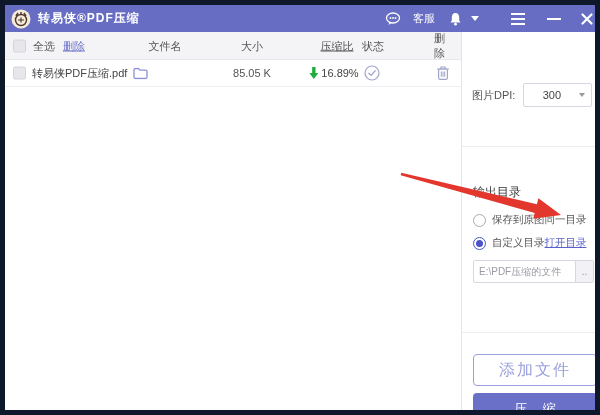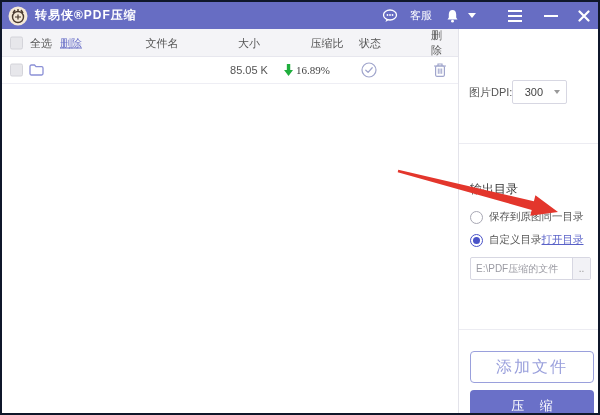--- a/index.html
+++ b/index.html
@@ -1,20 +1,20 @@
 <!DOCTYPE html>
 <html><head>
 <meta charset="utf-8">
 <style>
   * { margin:0; padding:0; box-sizing:border-box; }
   html,body { background:#888; }
   body { font-family:"Liberation Sans","DejaVu Sans",sans-serif; }
   .window {
     position:relative; width:600px; height:415px; background:#be185d;
-    border:2px solid #0f172a; overflow:hidden; margin:0 auto;
+    border:5px solid #0f172a; overflow:hidden; margin:0 auto;
   }
   
   .titlebar {
     position:absolute; left:0; top:0; width:600px; height:27px;
     background:#676dc3; display:flex; align-items:center;
   }
   .logo { width:20px; height:20px; margin-left:6px; flex:0 0 auto; }
   .app-title { color:#fff; font-size:12px; font-weight:bold; margin-left:7px; letter-spacing:1px; }
   .tb-right { margin-left:auto; display:flex; align-items:center; }
   .tb-icon { display:flex; align-items:center; justify-content:center; cursor:pointer; }
@@ -41,21 +41,21 @@
   .namewrap { display:flex; align-items:center; gap:6px; }
   .ratio { display:flex; align-items:center; gap:3px; color:#444; }
   
   .panel {
     position:absolute; left:456px; top:27px; width:144px; height:388px;
     background:#fff; border-left:1px solid #e3e3ea;
   }
   .dpi-row { position:absolute; left:0; top:50px; width:144px; height:26px; display:flex; align-items:center; }
   .dpi-label { font-size:11px; color:#555; margin-left:10px; }
   .dpi-select {
-    width:55px; height:24px; border:1px solid #d7d7e2; border-radius:2px;
+    margin-left:8px; width:69px; height:24px; border:1px solid #d7d7e2; border-radius:2px;
     display:flex; align-items:center; background:#fff; cursor:pointer; font-size:11px; color:#444;
   }
   .dpi-select .val { flex:1; text-align:center; }
   .dd-caret { width:0; height:0; border-left:3px solid transparent; border-right:3px solid transparent; border-top:4px solid #999; margin-right:6px; }
   .divider { position:absolute; left:0; width:144px; border-top:1px solid #ececf2; }
   .out-title { position:absolute; left:11px; top:152px; font-size:12px; color:#333; }
   .radio-row { position:absolute; left:11px; display:flex; align-items:center; font-size:10.5px; color:#555; cursor:pointer; white-space:nowrap; }
   .radio {
     width:13px; height:13px; border-radius:50%; border:1px solid #a8a8b4; margin-right:6px; flex:0 0 auto; background:#fff;
   }
@@ -135,36 +135,37 @@
     </div>
   </div>
 
   <div class="filearea">
     <div class="thead">
       <span class="abs checkbox" style="left:8px;"></span>
       <span class="abs" style="left:28px;">全选</span>
       <span class="abs hdr-link" style="left:58px;">删除</span>
       <span class="ctr" style="left:160px;">文件名</span>
       <span class="ctr" style="left:247px;">大小</span>
-      <span class="ctr" style="left:325px;">压缩比</span>
+      <span class="ctr" style="left:332px;text-decoration:underline;">压缩比</span>
       <span class="ctr" style="left:368px;">状态</span>
       <span class="ctr" style="left:438px;">删除</span>
     </div>
 
     <div class="trow">
       <span class="abs checkbox" style="left:8px;"></span>
       <span class="abs namewrap" style="left:27px;">
+        <span>转易侠PDF压缩.pdf</span>
         <span style="display:flex;">
           <svg width="15" height="12" viewBox="0 0 15 12">
             <path d="M1 2.5 C1 1.7 1.6 1 2.4 1 L5.5 1 L7 2.6 L12.6 2.6 C13.4 2.6 14 3.2 14 4 L14 9.6 C14 10.4 13.4 11 12.6 11 L2.4 11 C1.6 11 1 10.4 1 9.6 Z" fill="none" stroke="#8b90d6" stroke-width="1.3"></path>
           </svg>
         </span>
       </span>
       <span class="ctr" style="left:247px; color:#555;">85.05 K</span>
-      <span class="ctr ratio" style="left:305px;font-family:Liberation Serif, serif;">
+      <span class="ctr ratio" style="left:329px;">
         <svg width="9" height="12" viewBox="0 0 9 12">
           <path d="M2.8 0 L6.2 0 L6.2 6 L9 6 L4.5 12 L0 6 L2.8 6 Z" fill="#1fae3d"></path>
         </svg>
         <span>16.89%</span>
       </span>
       <span class="ctr" style="left:367px; display:flex;">
         <svg width="16" height="16" viewBox="0 0 16 16">
           <circle cx="8" cy="8" r="7" fill="none" stroke="#a0a5cc" stroke-width="1.2"></circle>
           <path d="M4.8 8.2 L7.1 10.4 L11.2 5.8" fill="none" stroke="#a0a5cc" stroke-width="1.3" stroke-linecap="round" stroke-linejoin="round"></path>
         </svg>

